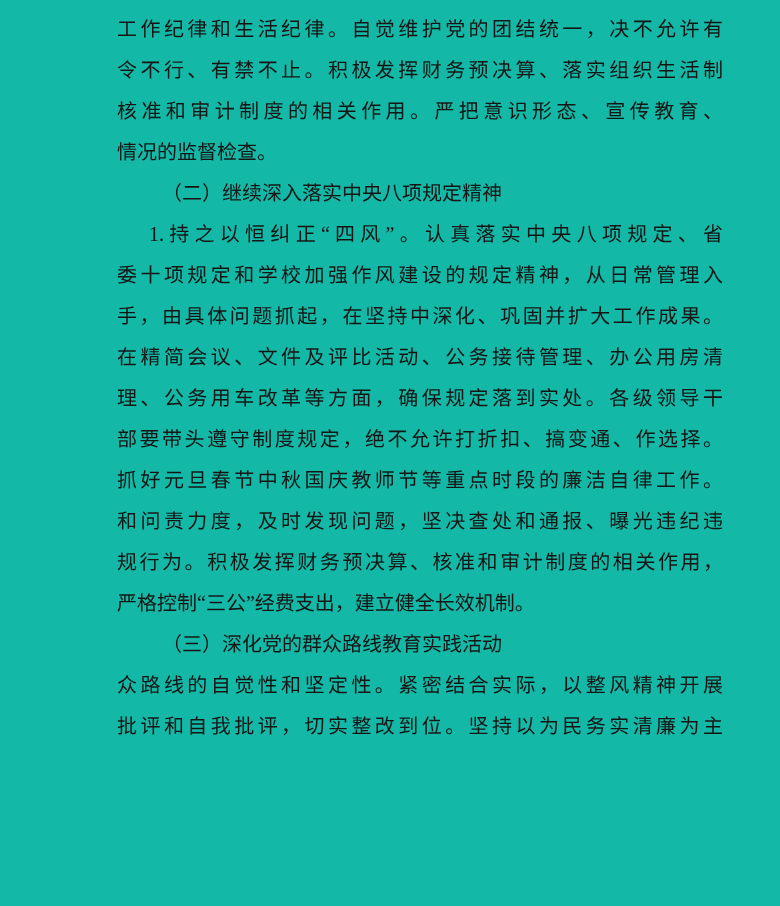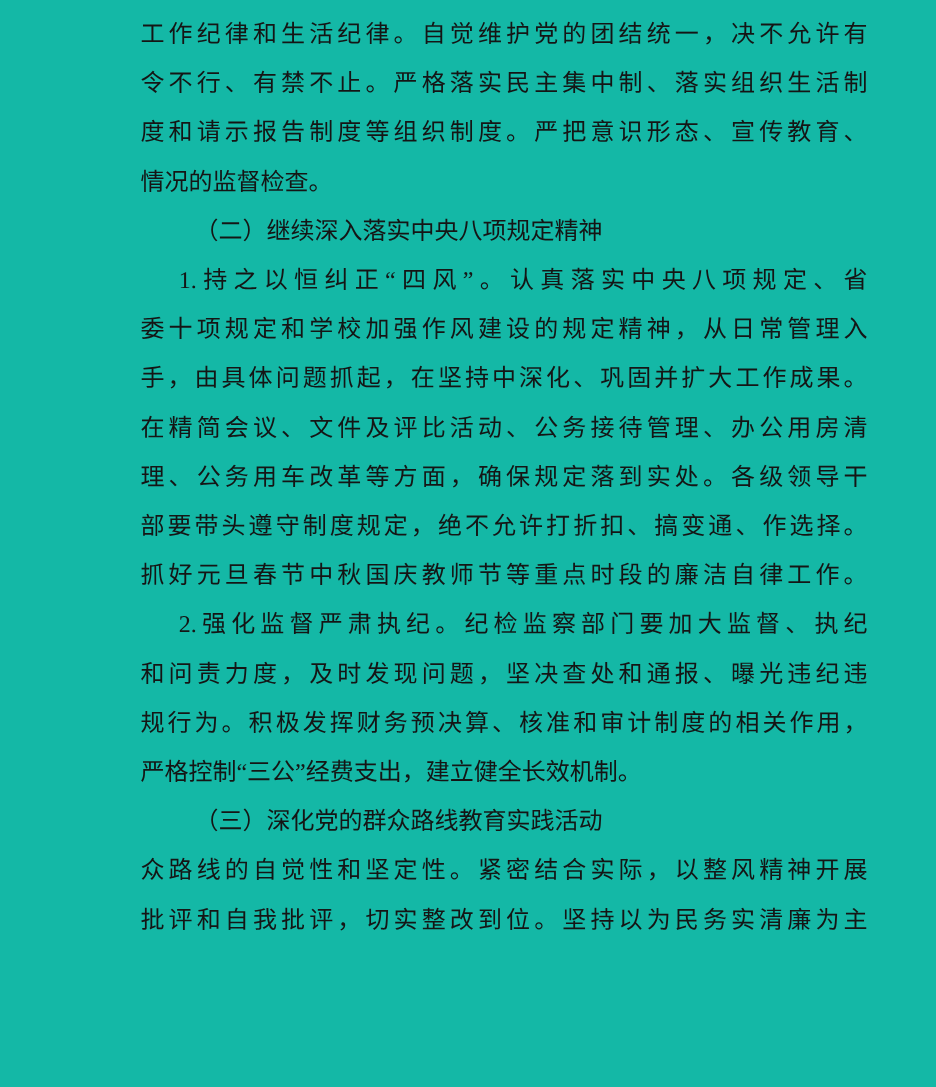--- a/index.html
+++ b/index.html
@@ -39,31 +39,30 @@
   
   .ih { text-indent: 45px; }
   
   .in { text-indent: 32px; }
 </style>
 </head>
 <body>
 
 <div class="page">
   <div class="line">工作纪律和生活纪律。自觉维护党的团结统一，决不允许有</div>
-  <div class="line">令不行、有禁不止。严格落实民主集中制、落实组织生活制</div>
-  <div class="line">度和请示报告制度等组织制度。严把意识形态、宣传教育、</div>
+  <div class="line">令不行、有禁不止。积极发挥财务预决算、落实组织生活制</div>
+  <div class="line">核准和审计制度的相关作用。严把意识形态、宣传教育、</div>
   <div class="line endl">情况的监督检查。</div>
   <div class="line endl ih">（二）继续深入落实中央八项规定精神</div>
   <div class="line in">1.持之以恒纠正“四风”。认真落实中央八项规定、省</div>
   <div class="line">委十项规定和学校加强作风建设的规定精神，从日常管理入</div>
   <div class="line">手，由具体问题抓起，在坚持中深化、巩固并扩大工作成果。</div>
   <div class="line">在精简会议、文件及评比活动、公务接待管理、办公用房清</div>
   <div class="line">理、公务用车改革等方面，确保规定落到实处。各级领导干</div>
   <div class="line">部要带头遵守制度规定，绝不允许打折扣、搞变通、作选择。</div>
   <div class="line">抓好元旦春节中秋国庆教师节等重点时段的廉洁自律工作。</div>
-  <div class="line in">2.强化监督严肃执纪。纪检监察部门要加大监督、执纪</div>
   <div class="line">和问责力度，及时发现问题，坚决查处和通报、曝光违纪违</div>
   <div class="line">规行为。积极发挥财务预决算、核准和审计制度的相关作用，</div>
   <div class="line endl">严格控制“三公”经费支出，建立健全长效机制。</div>
   <div class="line endl ih">（三）深化党的群众路线教育实践活动</div>
   <div class="line">众路线的自觉性和坚定性。紧密结合实际，以整风精神开展</div>
   <div class="line">批评和自我批评，切实整改到位。坚持以为民务实清廉为主</div>
 </div>
 
 </body></html>

